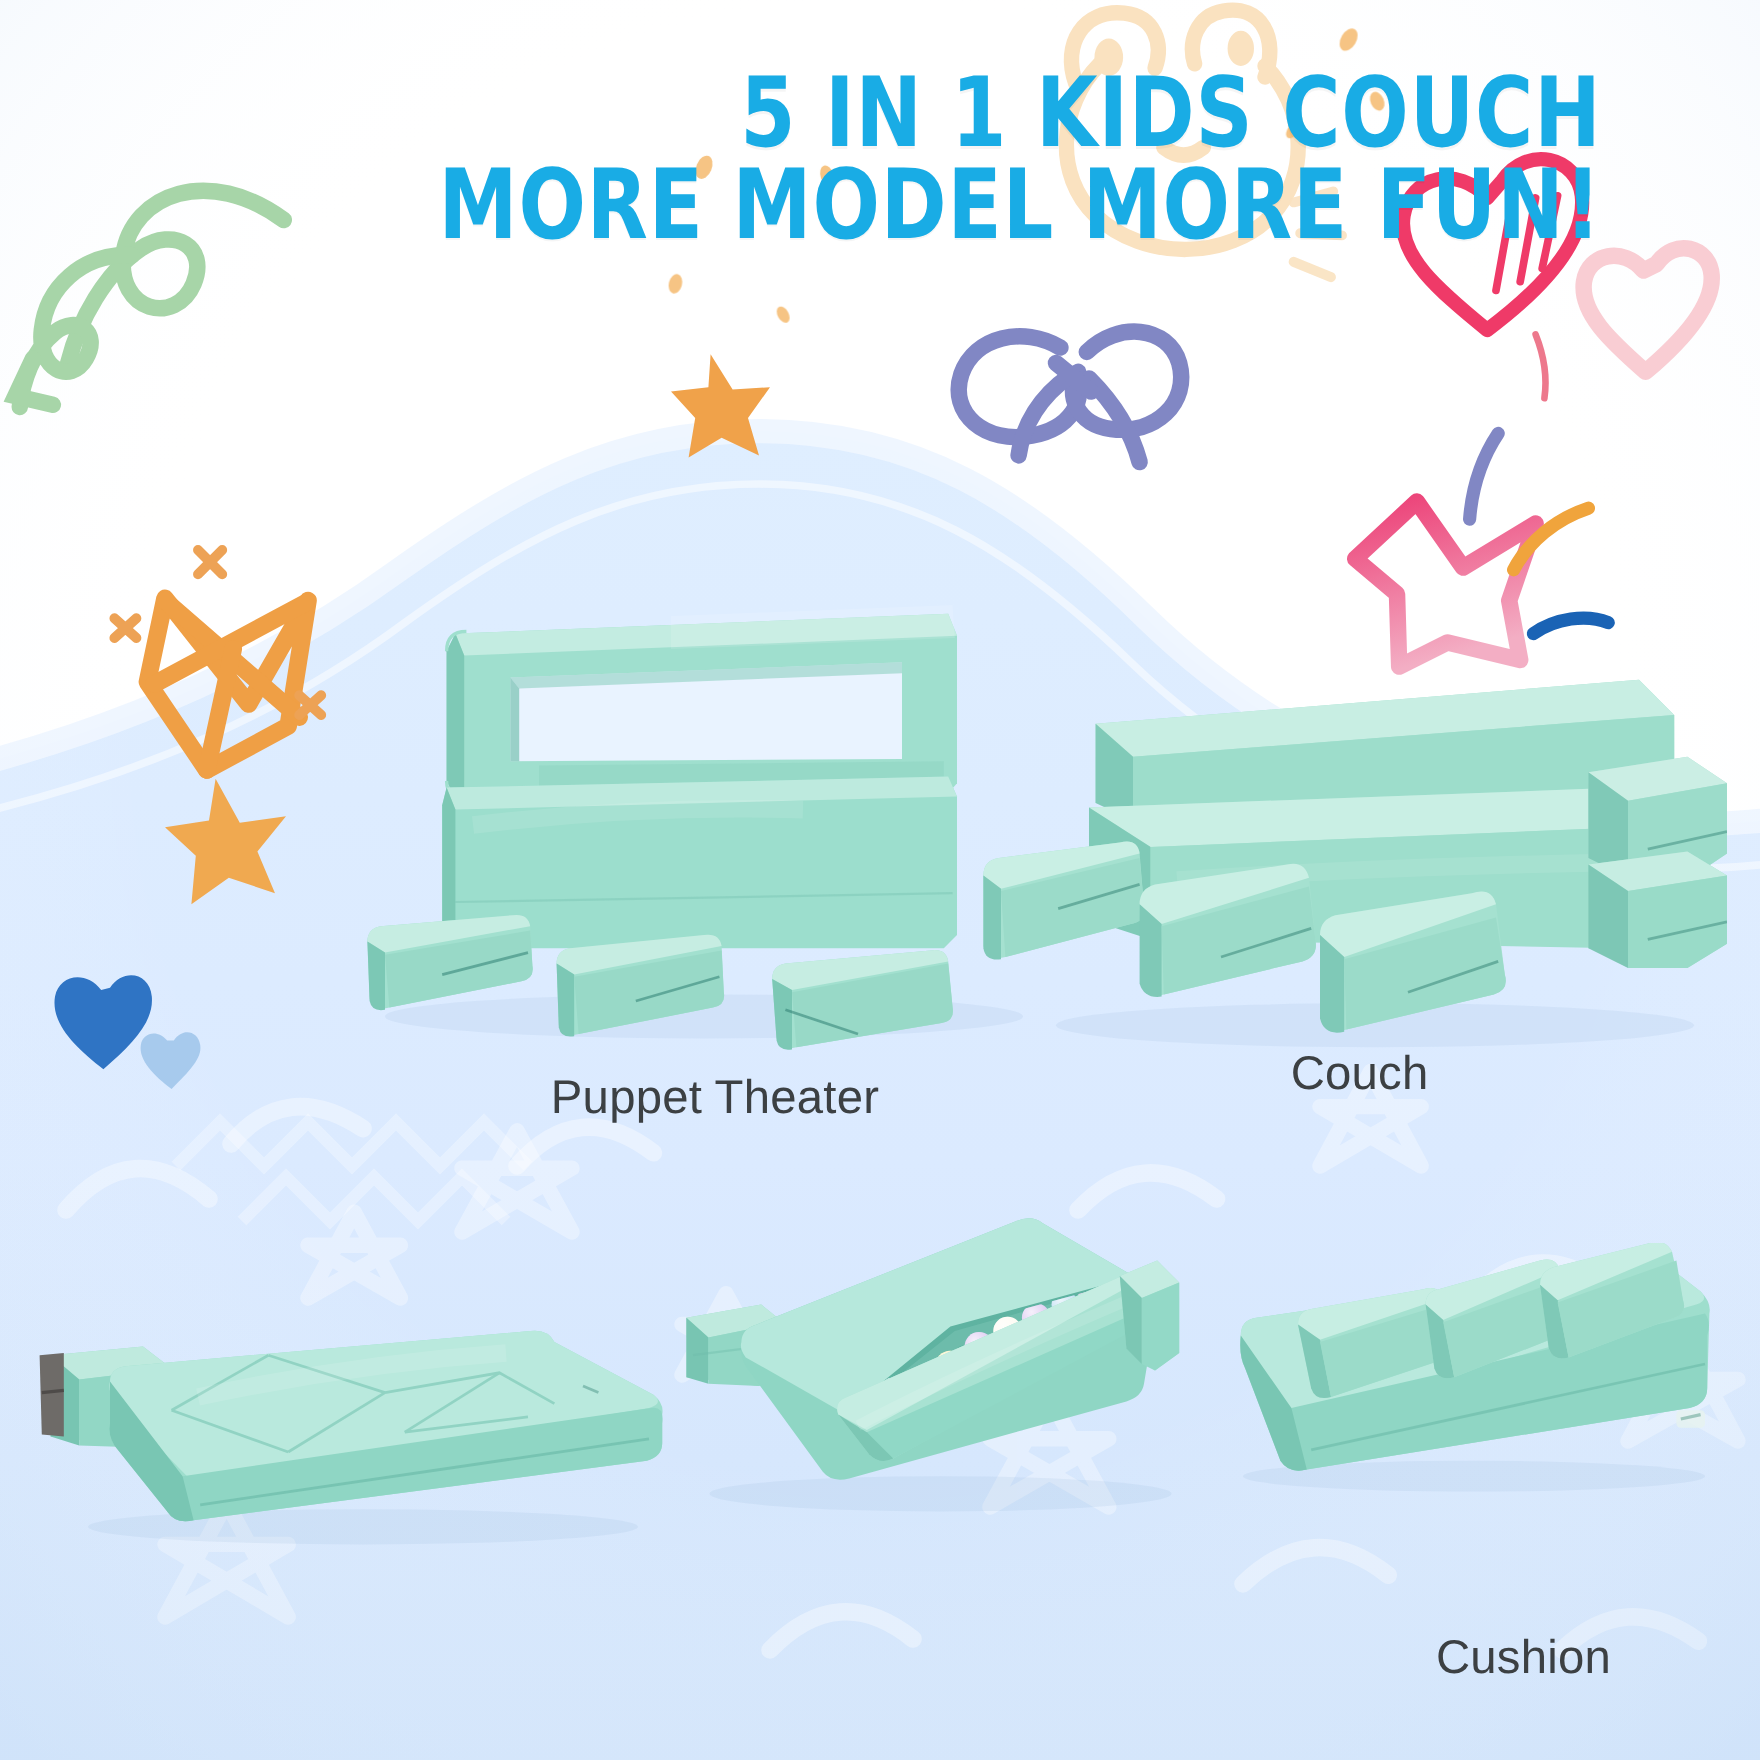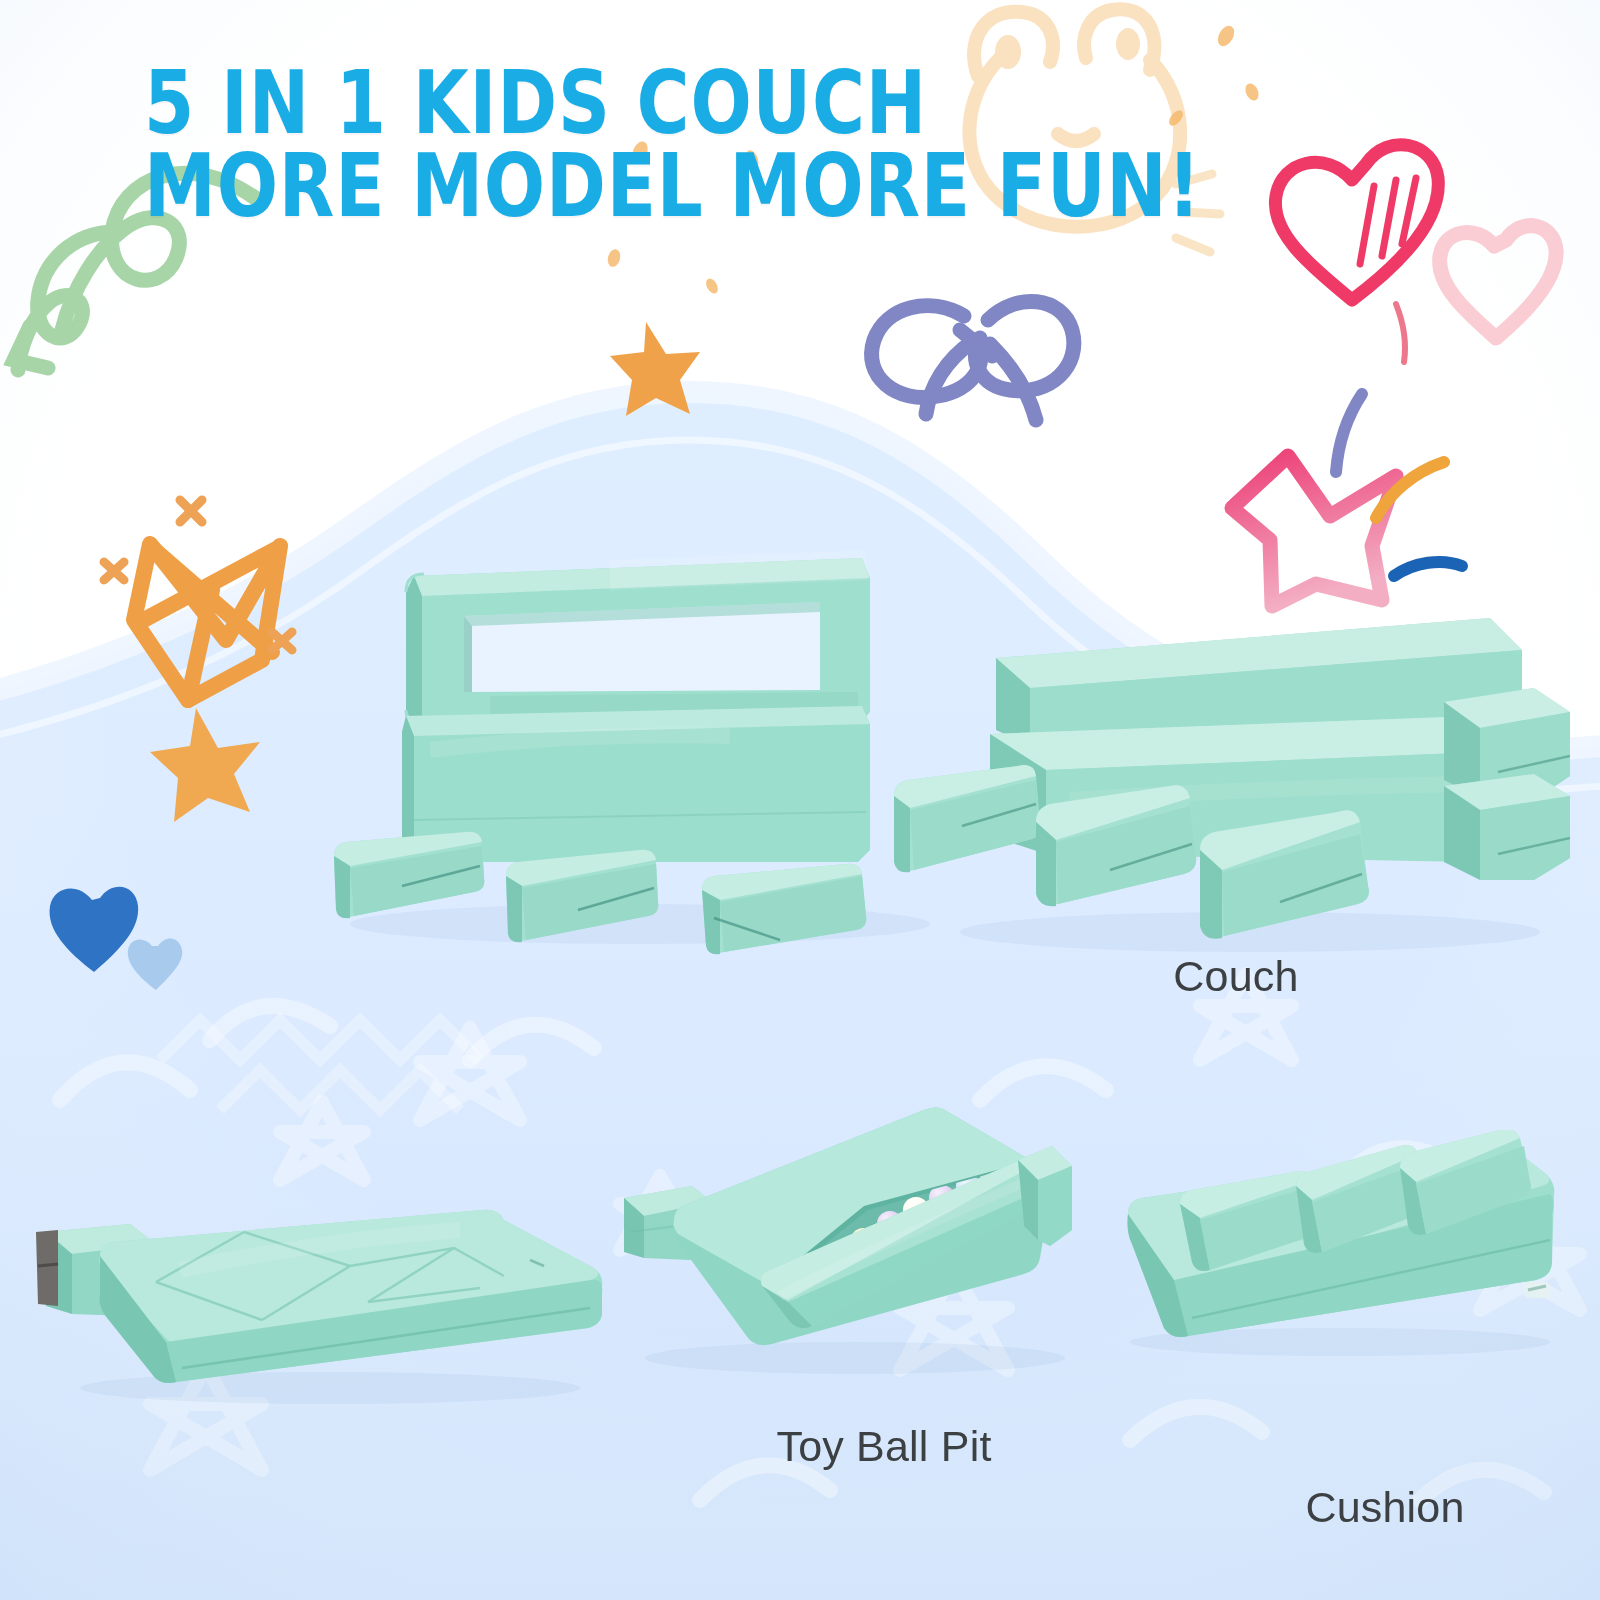--- a/index.html
+++ b/index.html
@@ -9,21 +9,21 @@
     font-family:"Liberation Sans", sans-serif;
   }
   #stage{position:absolute;inset:0;width:1600px;height:1600px;overflow:hidden;}
 
   
   .bg-base{position:absolute;inset:0;background:#ffffff;}
   .bg-svg{position:absolute;inset:0;width:1600px;height:1600px;}
 
   
   .title-wrap{
-    position:absolute;left:0;top:62px;width:1600px;text-align:left;
+    position:absolute;left:0;top:62px;width:1600px;text-align:right;
     z-index:40;pointer-events:none;
   }
   .title-line{
     display:block;color:#19ace5;
     font-family:"DejaVu Sans", sans-serif;
     font-weight:bold;
     letter-spacing:1px;
     line-height:0.94;
     transform:scaleX(0.82);
     text-shadow:0 2px 0 rgba(0,0,0,0.04);
@@ -524,17 +524,17 @@
     </g>
 
     <g>
       <path d="M 300 38 q 0 -12 12 -16 L 400 0 q 14 -4 20 8 L 430 52 q 4 12 -8 16 L 326 104 q -14 4 -18 -8 Z" fill="#a5e1d0"></path>
       <path d="M 300 38 q 0 -12 12 -16 L 400 0 q 14 -4 20 8 L 316 52 Z" fill="#c7eee3"></path>
       <path d="M 300 38 L 316 52 L 326 104 q -14 4 -18 -8 Z" fill="#7fc9b7"></path>
       <path d="M 316 54 L 424 16 L 430 52 q 4 12 -8 16 L 326 104 Z" fill="#9bdbc9"></path>
     </g>
   </svg>
 
+  <div class="lbl" style="left:650px;top:974px;">Puppet Theater</div>
   <div class="lbl" style="left:1236px;top:952px;">Couch</div>
-  <div class="lbl" style="left:884px;top:1422px;">Toy Ball Pit</div>
   <div class="lbl" style="left:1385px;top:1483px;">Cushion</div>
 
 </div>
 
 </body></html>

